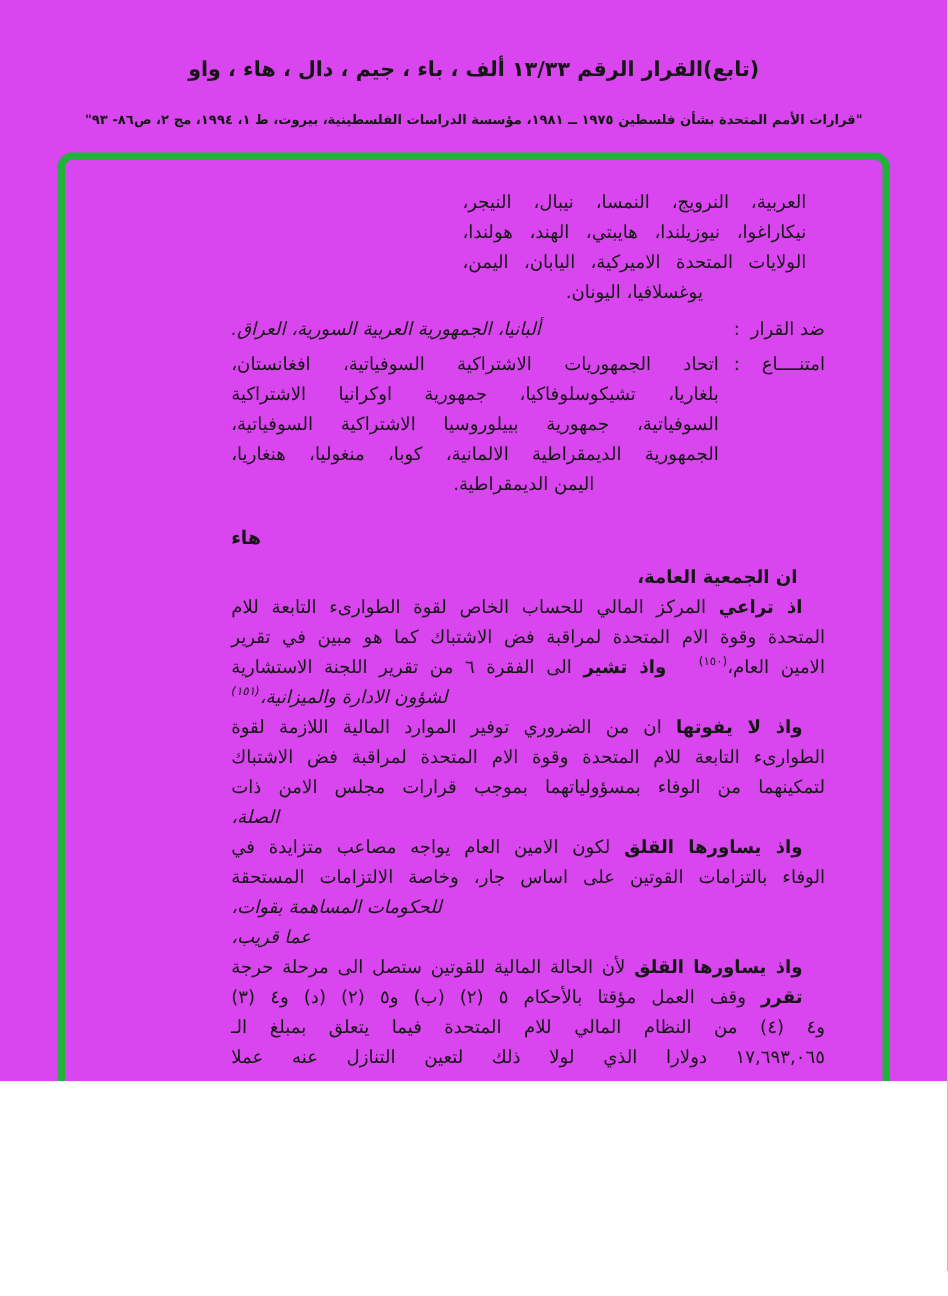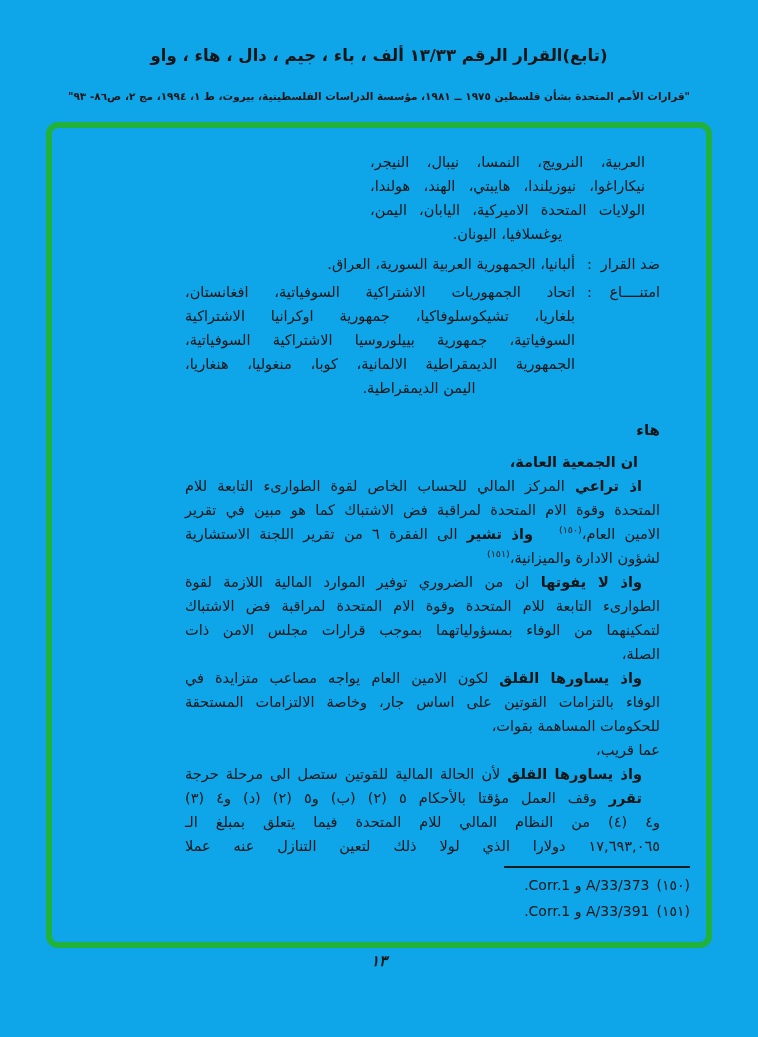--- a/index.html
+++ b/index.html
@@ -1,40 +1,40 @@
 <!DOCTYPE html>
 <html style="--green: #20b23a;"><head>
 <meta charset="utf-8">
 <style>
   :root { --green:#20b23a; --ink:#161616; }
   html,body{margin:0;padding:0;background:#ffffff;}
-  .sheet{position:relative;width:758px;height:1037px;background:#0ea5e9;overflow:hidden;
+  .sheet{position:relative;width:758px;height:865px;background:#d946ef;overflow:hidden;
          font-family:"DejaVu Sans",sans-serif;color:var(--ink);}
   .hdr-title{position:absolute;top:46px;left:0;right:0;text-align:center;direction:rtl;
              font-weight:700;font-size:16.5px;letter-spacing:0;}
   .hdr-sub{position:absolute;top:90px;left:0;right:0;text-align:center;direction:rtl;
            font-weight:700;font-size:10.5px;}
   .frame{position:absolute;left:46px;top:122px;width:654px;height:814px;
          border:6px solid var(--green);border-radius:12px;}
   .content{position:absolute;left:52px;top:128px;width:654px;}
   .column{margin:22px 46px 0 133px;direction:rtl;font-size:14.5px;line-height:24px;}
   .tl{min-height:24px;}
   .tl.j{text-align:justify;text-align-last:justify;}
-  .tl.r{text-align:right;}
+  .tl.r{text-align:left;font-style:italic;}
   .tl.l{text-align:center;}
   .b{font-weight:700;}
   sup{font-size:9.5px;line-height:0;}
   .gap{display:inline-block;height:1px;}
   .favor{margin:0 15px 0 185px;}
   .vote-row{display:flex;gap:12px;}
   .vote-row.against{margin-top:6px;}
   .vote-row.abstain{margin-top:4px;}
   .vote-labelwrap{width:73px;flex:0 0 73px;display:flex;justify-content:space-between;}
   .vote-body{flex:1;}
-  .section-head{margin:18px 0 8px;text-align:right;font-weight:700;font-size:15px;}
+  .section-head{margin:18px 0 8px;text-align:left;font-weight:700;font-size:15px;}
   .intro{text-align:right;font-weight:700;padding-right:22px;}
   .fnsep{width:186px;height:2px;background:#1c1c1c;margin:8px -30px 4px auto;}
   .fnrow{margin-right:-30px;text-align:right;direction:rtl;font-size:14px;line-height:26px;}
   .fnrow .fgap{display:inline-block;width:7px;}
   .pagenum{position:absolute;top:952px;left:0;right:0;text-align:center;
            font-weight:700;font-size:15px;font-style:italic;}
 </style>
 </head>
 <body>
 

